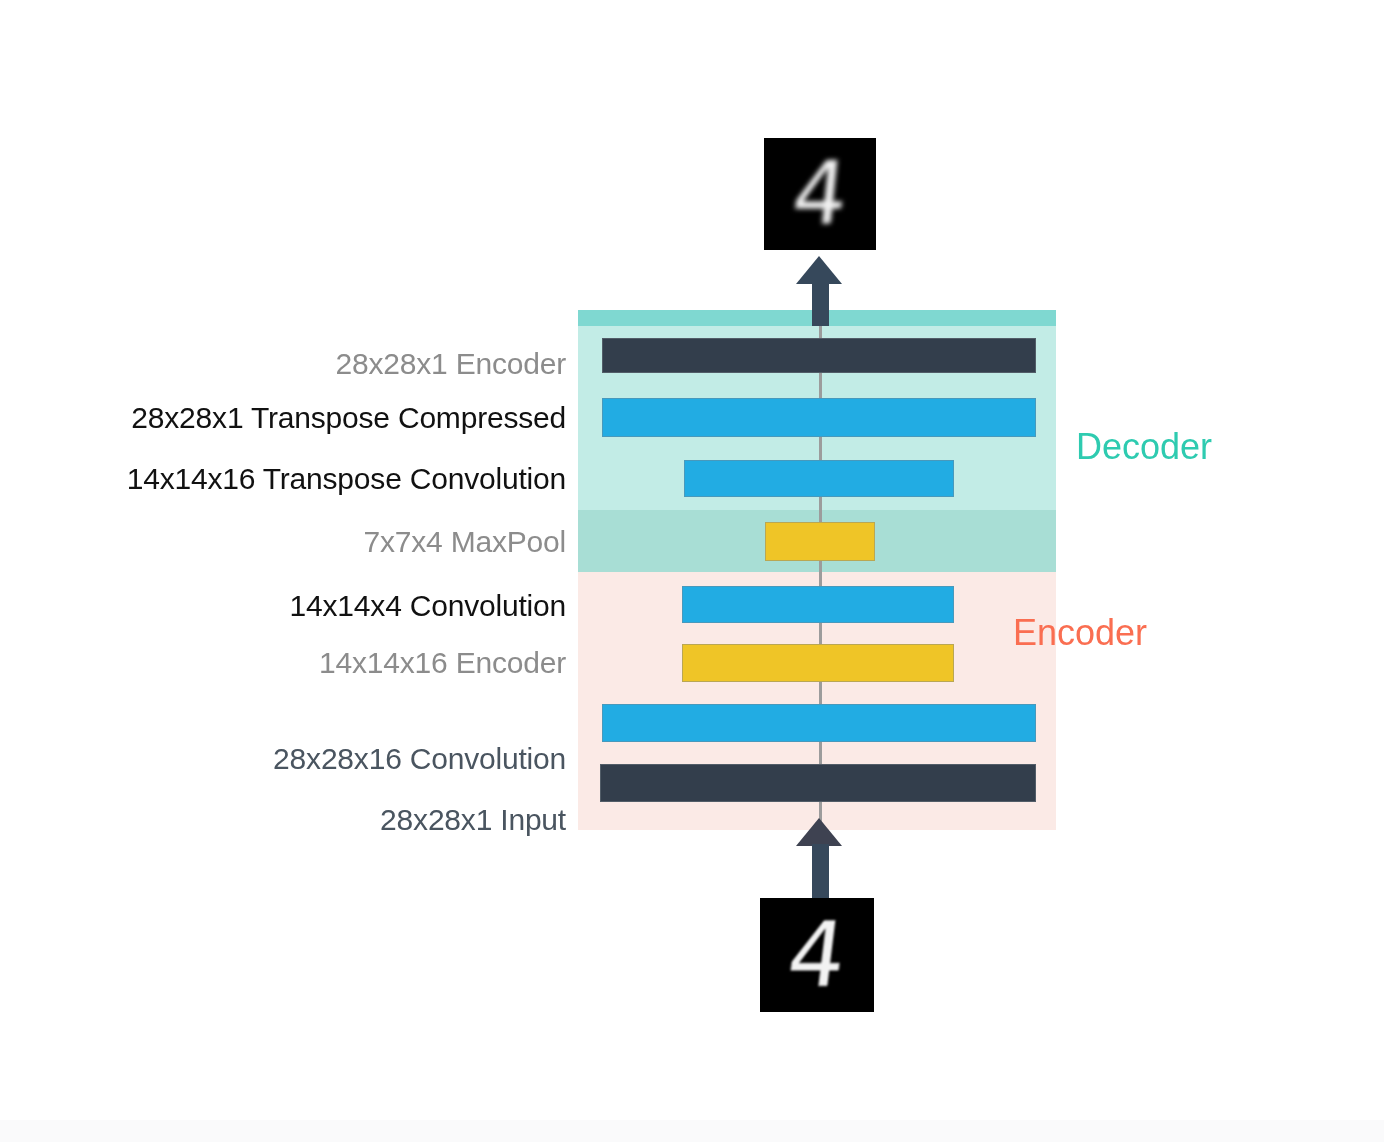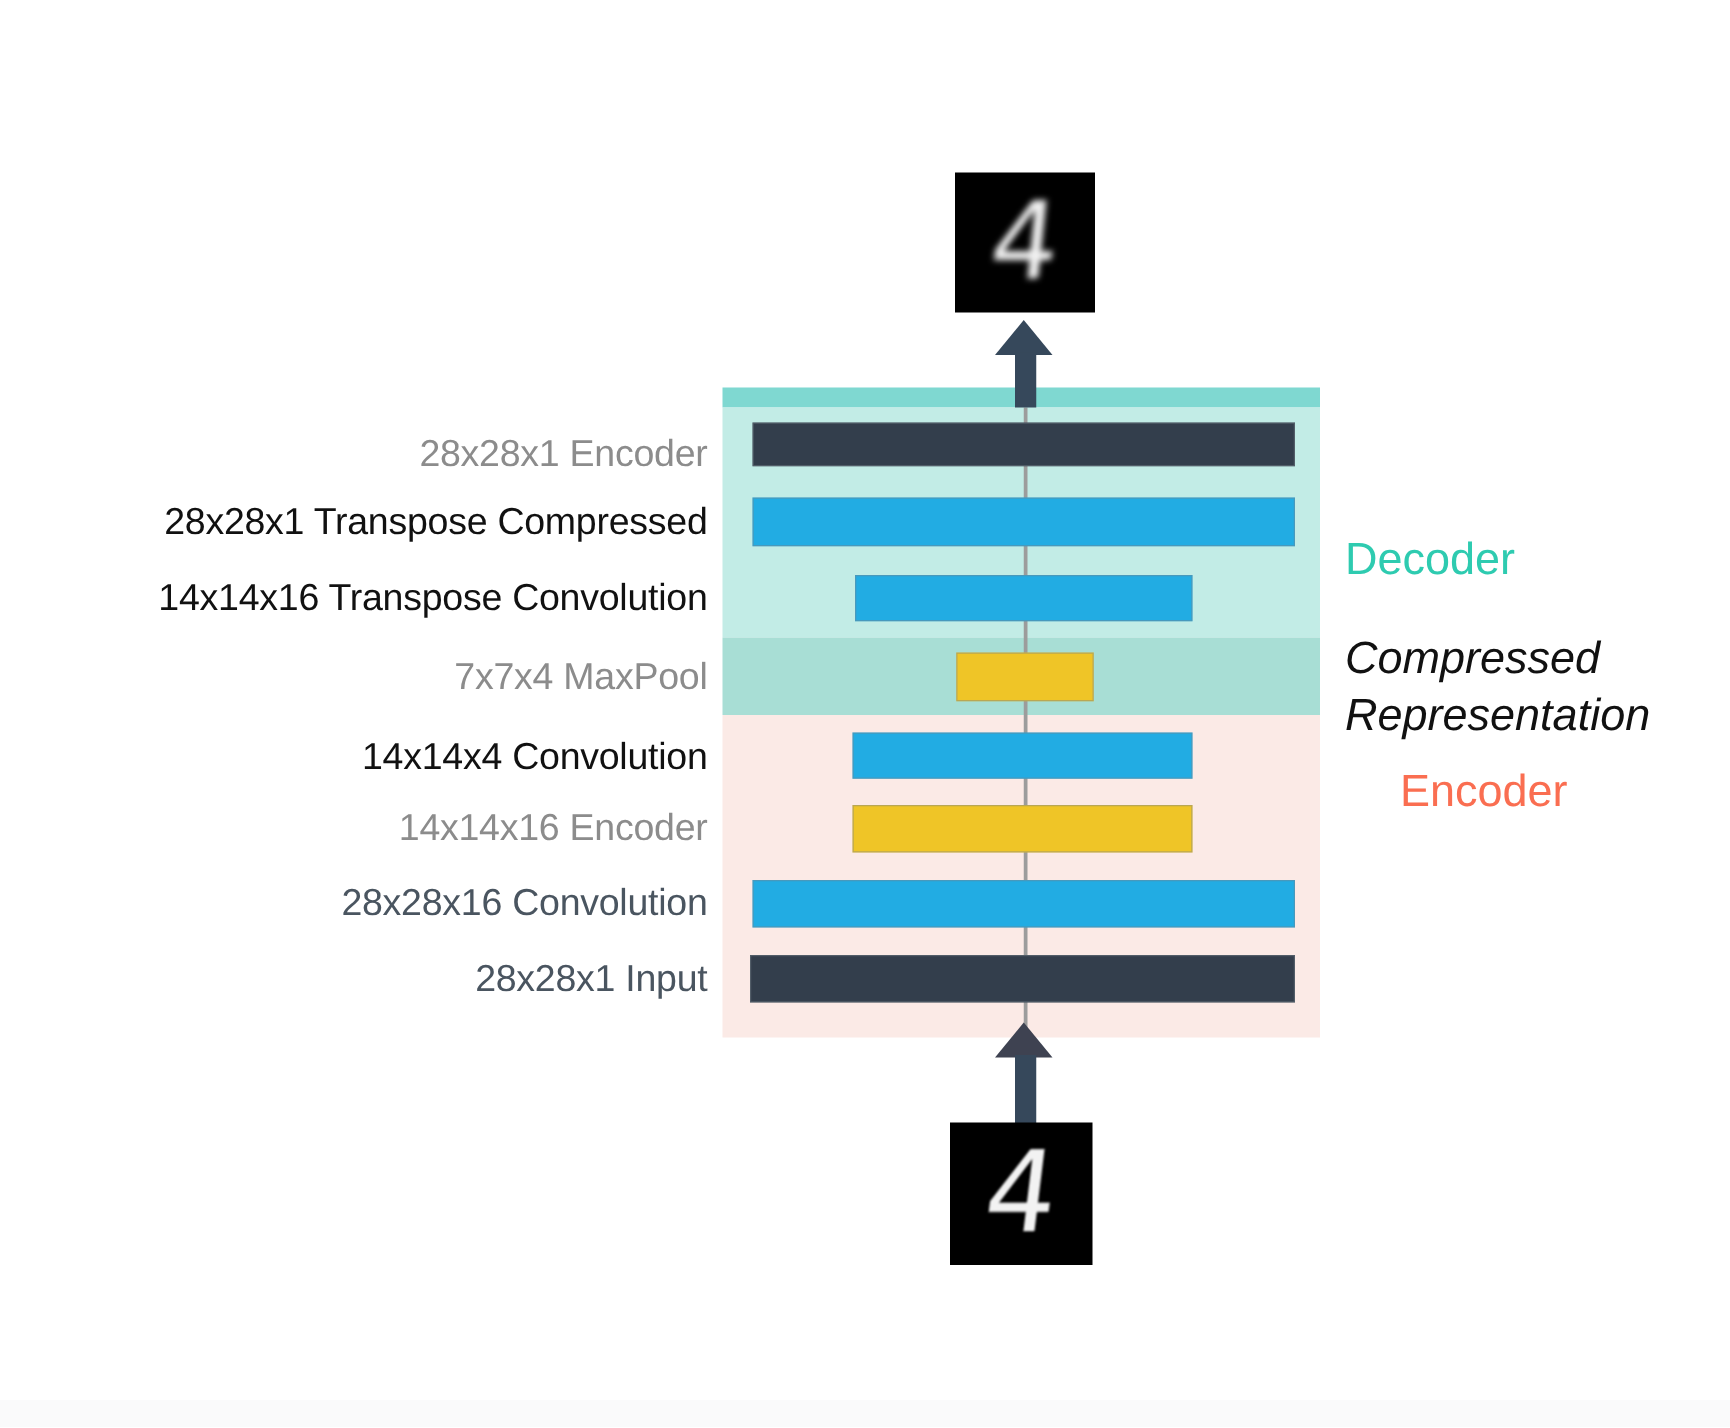--- a/index.html
+++ b/index.html
@@ -69,21 +69,21 @@
     white-space: nowrap;
     letter-spacing: -0.2px;
   }
   .label-wrap {
     position: absolute;
     left: 0;
     width: 566px;
   }
   .tone-gray  { color: #8c8c8c; }
   .tone-black { color: #111111; }
-  .tone-slate { color: #4a5560; }
+  .tone-slate { color: #4a5560; margin-top: 36px; }
 
   #label-output     { top: 349px; }
   #label-tconv-28   { top: 403px; }
   #label-tconv-14   { top: 464px; }
   #label-maxpool-7  { top: 527px; }
   #label-conv-14    { top: 591px; }
   #label-maxpool-14 { top: 648px; }
   #label-conv-28    { top: 708px; }
   #label-input      { top: 769px; }
 
@@ -100,21 +100,21 @@
   }
   #note-compressed {
     left: 1076px; top: 503px;
     color: #111111;
     font-style: italic;
     white-space: normal;
     width: 260px;
     line-height: 1.28;
   }
   #note-encoder {
-    left: 1120px; top: 610px;
+    left: 1013px; top: 610px;
     color: #fa6e51;
   }
 
   
   .arrow {
     position: absolute;
     width: 46px;
   }
   .arrow .shaft {
     position: absolute;
@@ -218,21 +218,20 @@
     <div class="layer-label tone-gray">14x14x16 Encoder</div>
   </div>
   <div class="label-wrap" id="label-conv-28">
     <div class="layer-label tone-slate">28x28x16 Convolution</div>
   </div>
   <div class="label-wrap" id="label-input">
     <div class="layer-label tone-slate">28x28x1 Input</div>
   </div>
 
   <div class="side-note" id="note-decoder">Decoder</div>
-  <div class="side-note" id="note-compressed">Compressed Representation</div>
   <div class="side-note" id="note-encoder">Encoder</div>
 
   <div class="arrow" id="arrow-output">
     <div class="head"></div>
     <div class="shaft"></div>
   </div>
   <div class="arrow" id="arrow-input">
     <div class="head"></div>
     <div class="shaft"></div>
   </div>

